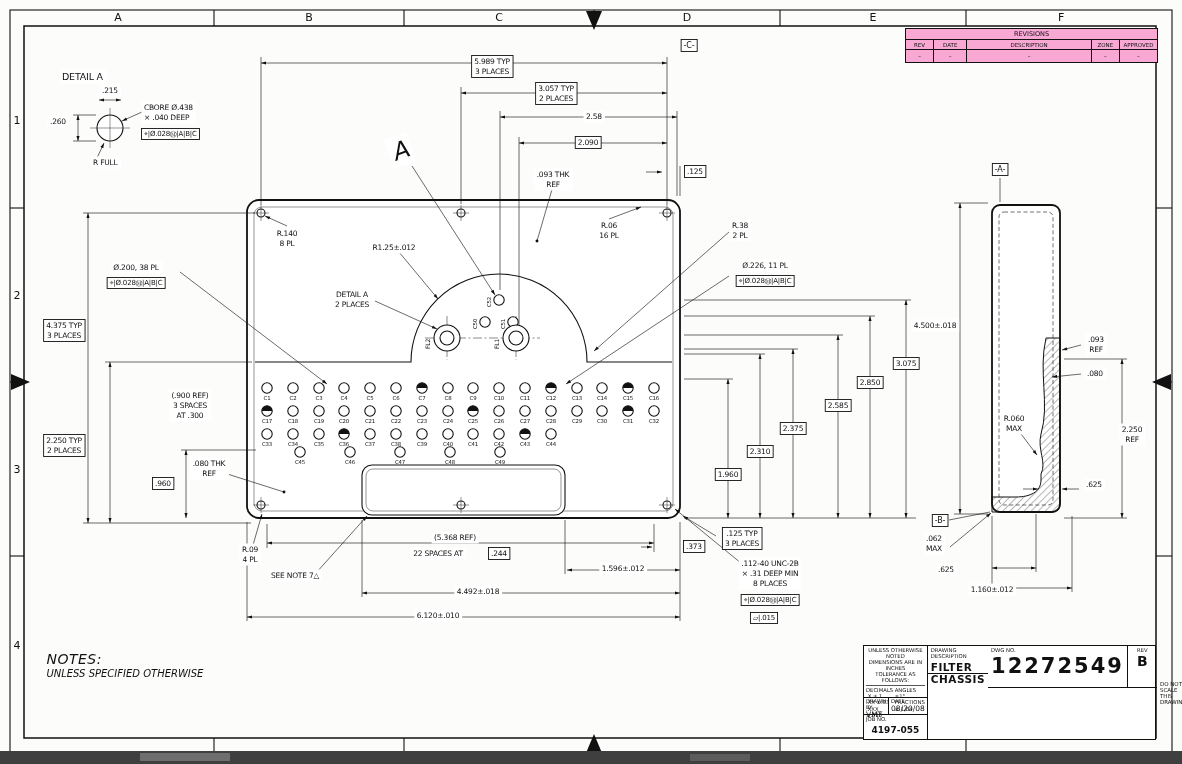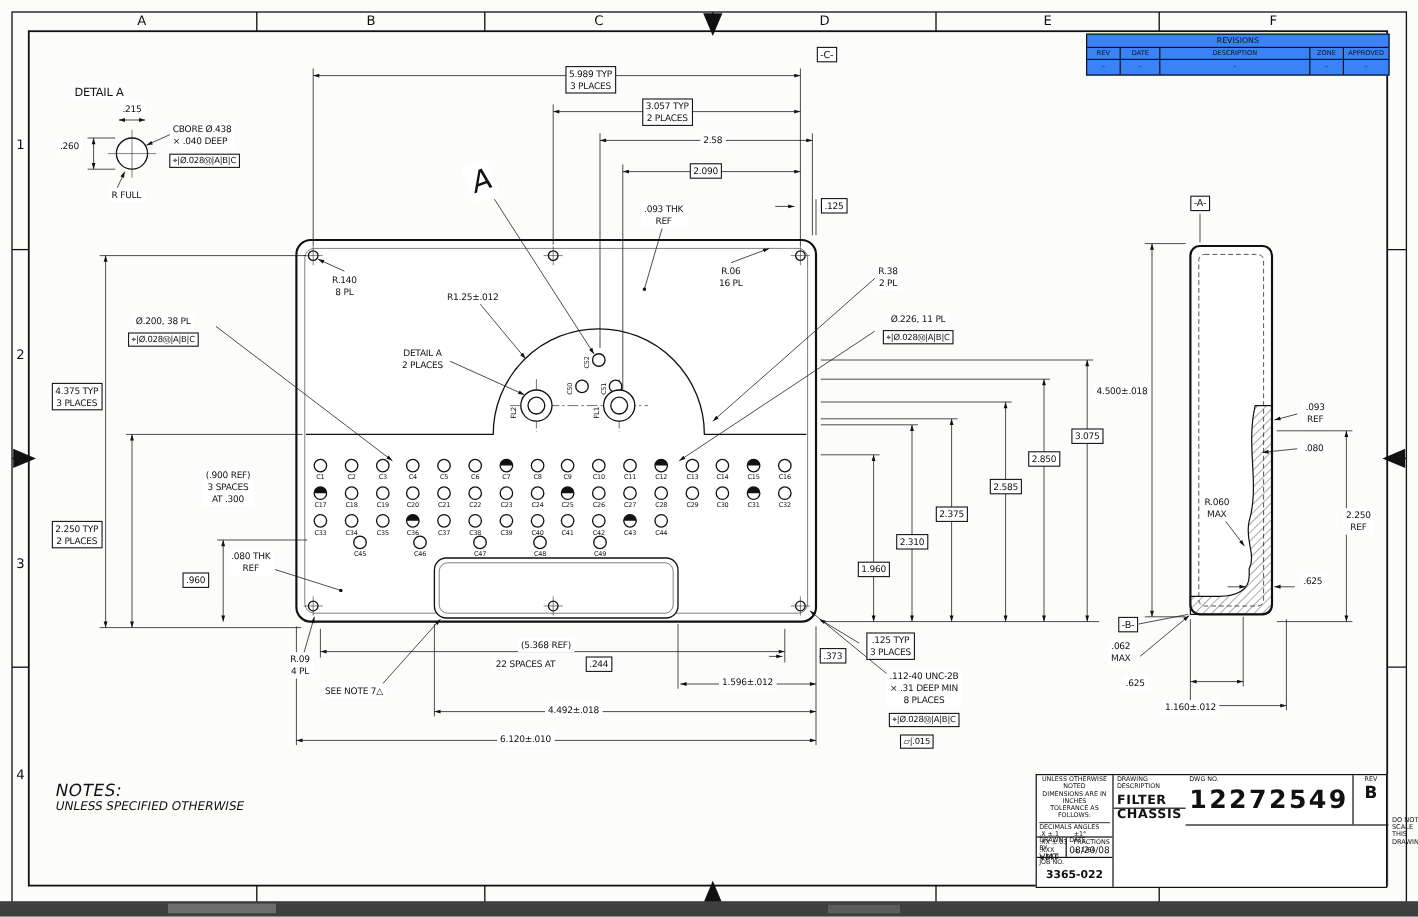--- a/index.html
+++ b/index.html
@@ -16,21 +16,21 @@
   .wfill{fill:#fff;}
 
   
   .notes{position:absolute;left:36px;top:620px;width:440px;font-style:italic;
          font-size:8.2px;line-height:11.4px;white-space:pre;}
   .notes-head{margin-bottom:2px;}
   .nh1{font-size:14px;letter-spacing:0.5px;}
   .nh2{font-size:10px;}
 
   
-  .rev-block{position:absolute;left:905px;top:28px;width:251px;background:#3b82f6;
+  .rev-block{position:absolute;left:905px;top:28px;width:251px;background:#f9a8d4;
              border:1px solid #111;font-size:5.5px;}
   .rev-title{text-align:center;font-size:6.5px;border-bottom:1px solid #111;padding:1px 0;}
   .rev-row{display:flex;}
   .rev-row > div{border-right:1px solid #111;text-align:center;padding:1.5px 0;overflow:hidden;}
   .rev-row > div:last-child{border-right:none;}
   .rev-head{border-bottom:1px solid #111;}
   .rc1{width:11%;} .rc2{width:13%;} .rc3{width:50%;} .rc4{width:11%;} .rc5{width:15%;}
   .rev-data > div{padding:3px 0;}
 
   
@@ -808,21 +808,21 @@
         <span class="tb-label">DRAWN BY</span>
         <span class="tb-val">VMT</span>
       </div>
       <div class="tb-cell">
         <span class="tb-label">DATE</span>
         <span class="tb-val">08/20/08</span>
       </div>
     </div>
     <div class="tb-job">
       <span class="tb-label">JOB NO.</span>
-      <div class="tb-job-val">3365-022</div>
+      <div class="tb-job-val">4197-055</div>
     </div>
   </div>
   <div class="tb-right">
     <div class="tb-desc">
       <span class="tb-label">DRAWING DESCRIPTION</span>
       <div class="tb-desc-val">FILTER CHASSIS</div>
     </div>
     <div class="tb-dwg">
       <div class="tb-dwg-main">
         <span class="tb-label">DWG NO.</span>

